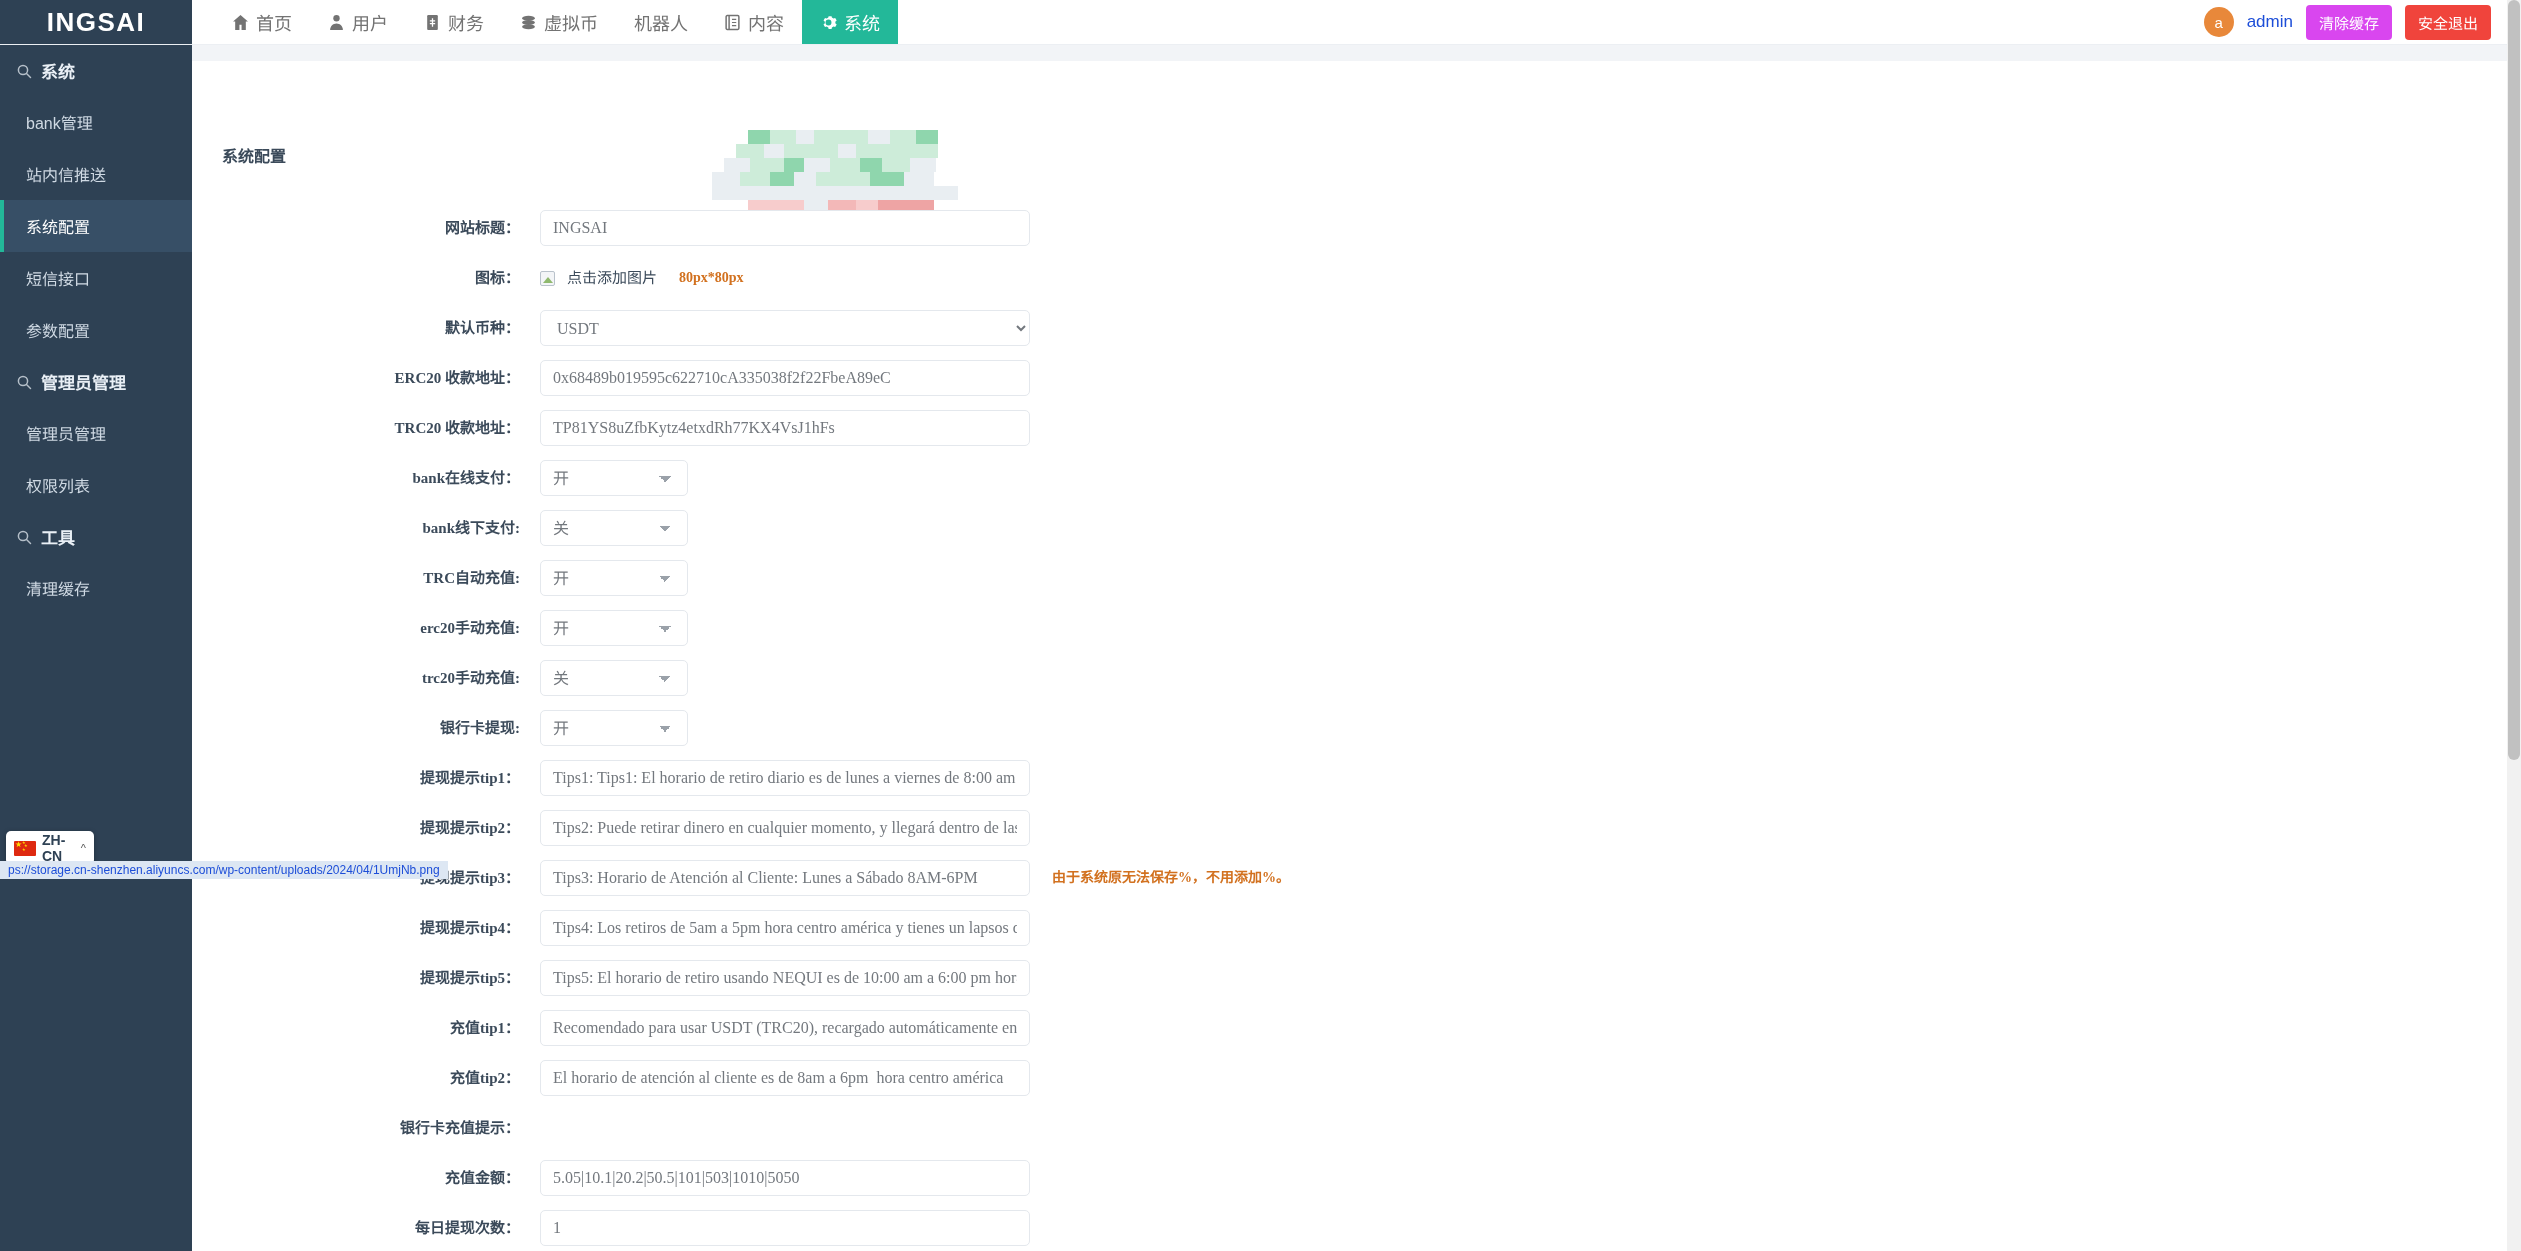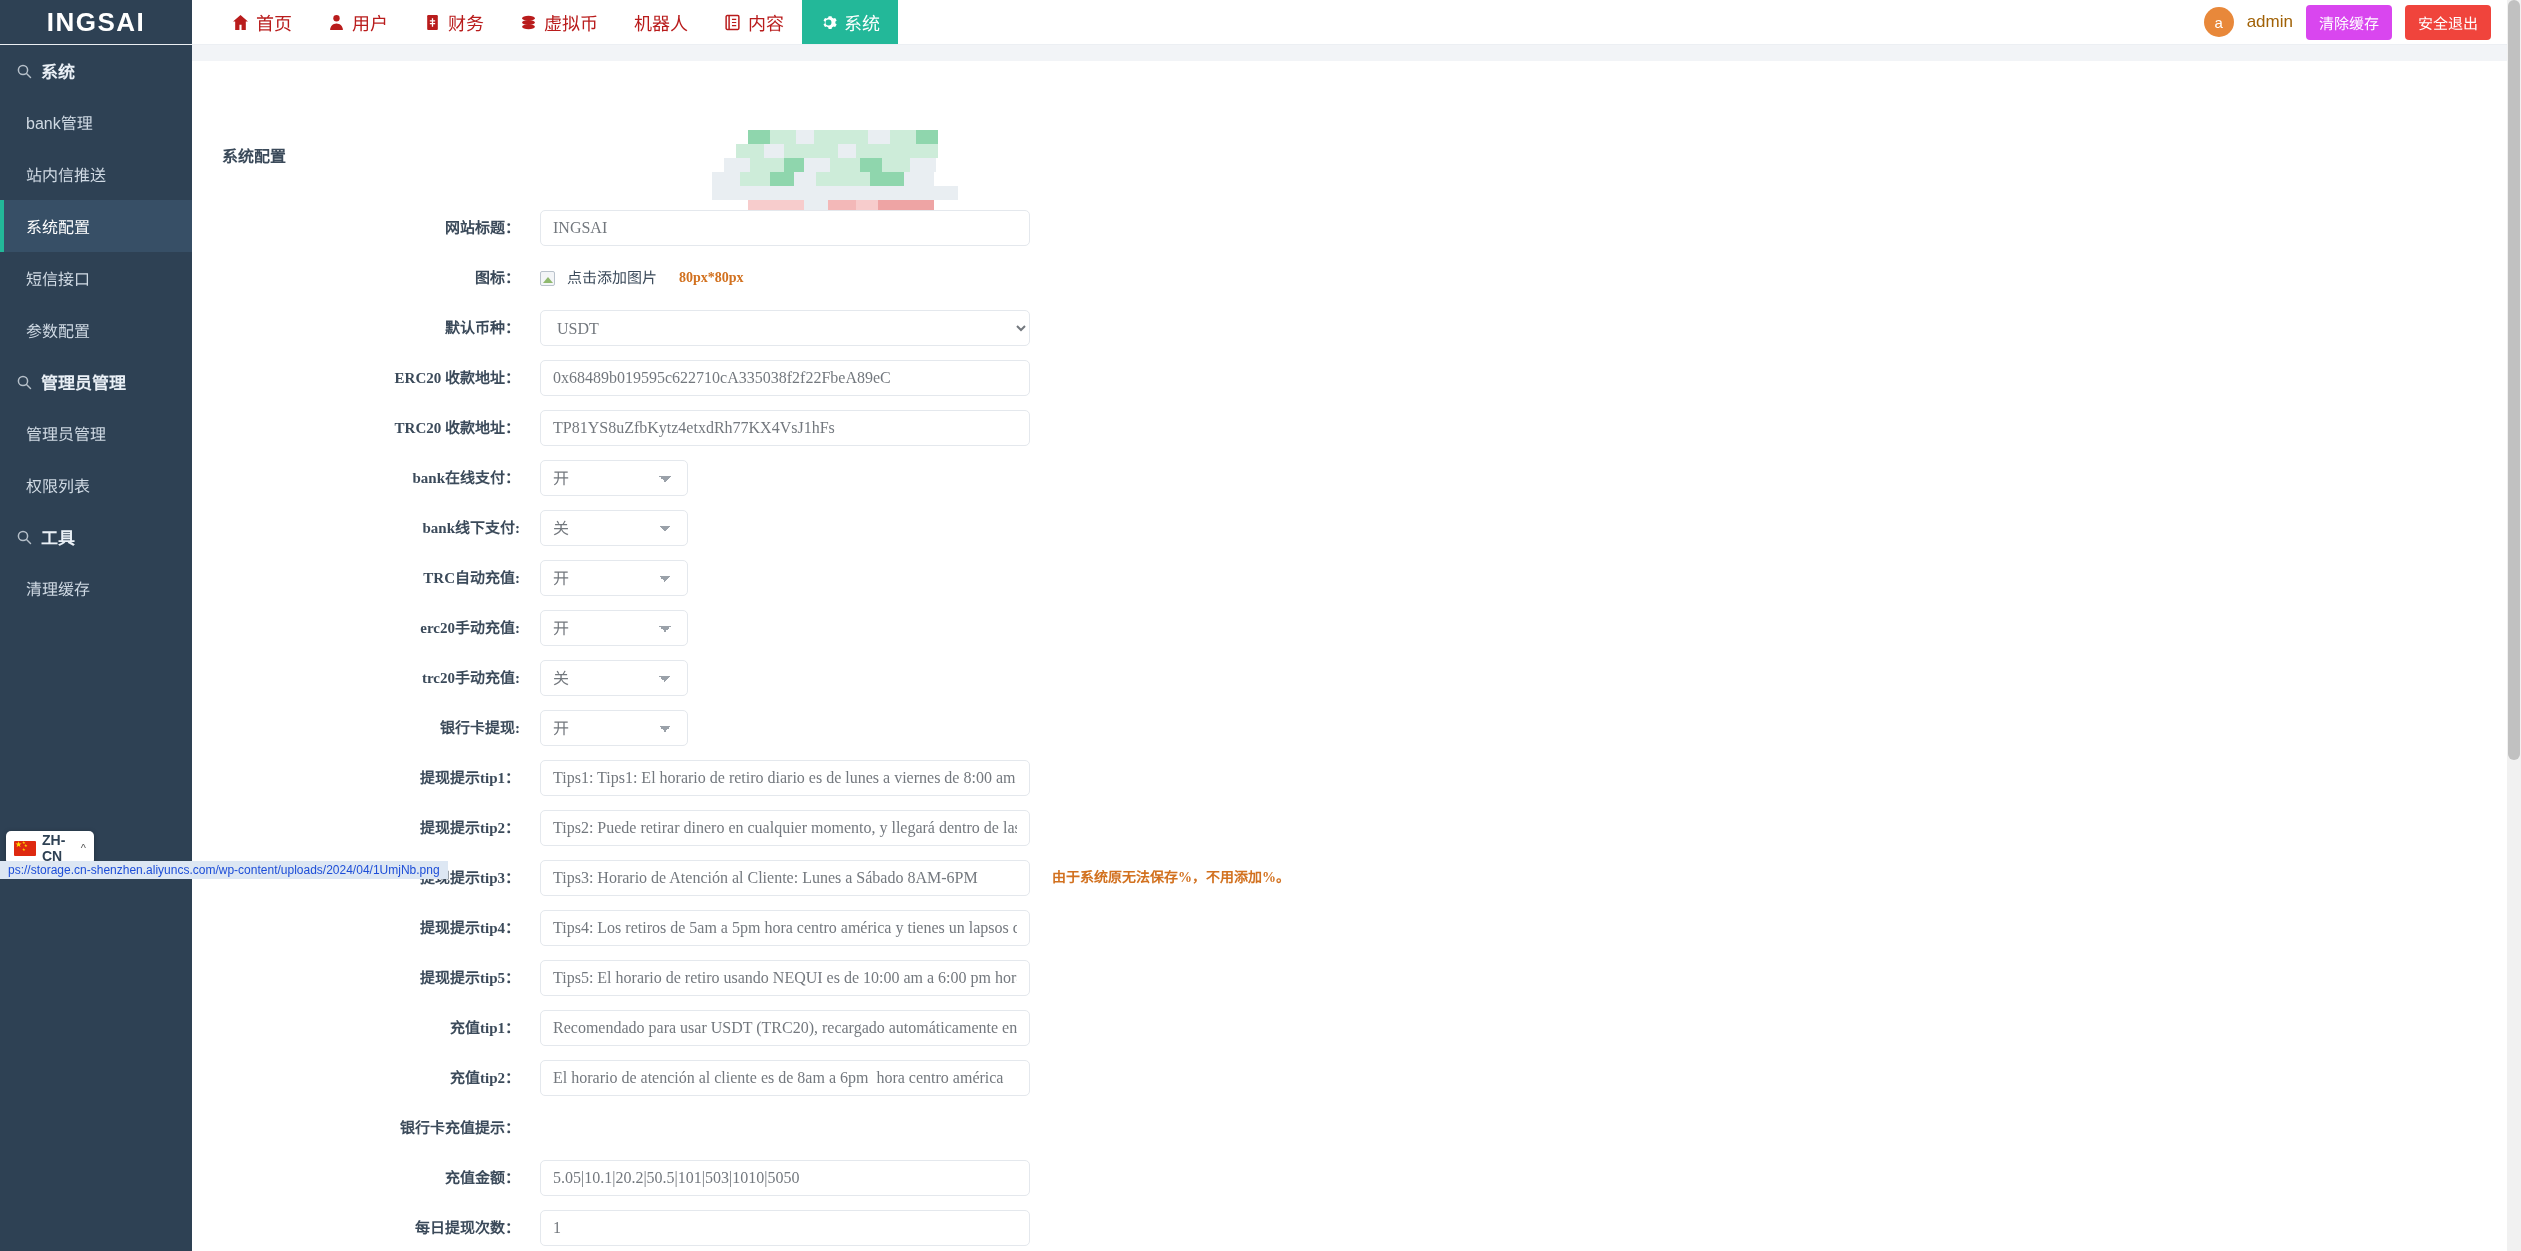--- a/index.html
+++ b/index.html
@@ -28,39 +28,39 @@
     width: 192px; min-width: 192px;
     background: #2e4154;
     color: #ffffff;
     display: flex; align-items: center; justify-content: center;
     font-size: 26px; font-weight: 700; letter-spacing: 1.5px;
   }
   #topnav { display: flex; align-items: stretch; padding-left: 22px; }
   .nav-item {
     display: flex; align-items: center; gap: 7px;
     padding: 0 18px;
-    font-size: 18px; color: #b91c1c;
+    font-size: 18px; color: #737373;
     cursor: pointer; user-select: none;
     text-decoration: none;
   }
   .nav-item.active { background: #23b899; color: #ffffff; }
   .nav-ico { display: inline-flex; width: 17px; height: 17px; align-items: center; justify-content: center; }
   .nav-ico svg { width: 17px; height: 17px; display: block; }
 
   #topright {
     margin-left: auto; display: flex; align-items: center; gap: 13px;
     padding-right: 30px;
   }
   #avatar {
     width: 30px; height: 30px; border-radius: 50%;
     background: #e8883a; color: #fff;
     display: flex; align-items: center; justify-content: center;
     font-size: 15px;
   }
-  #username { font-size: 17px; color: #a16207; }
+  #username { font-size: 17px; color: #1d4ed8; }
   .topbtn {
     border: none; border-radius: 4px;
     color: #ffffff; font-size: 15px;
     padding: 7px 13px; cursor: pointer;
     font-family: inherit;
   }
   .topbtn.clear { background: #d946ef; }
   .topbtn.logout { background: #f0443c; }
 
   

